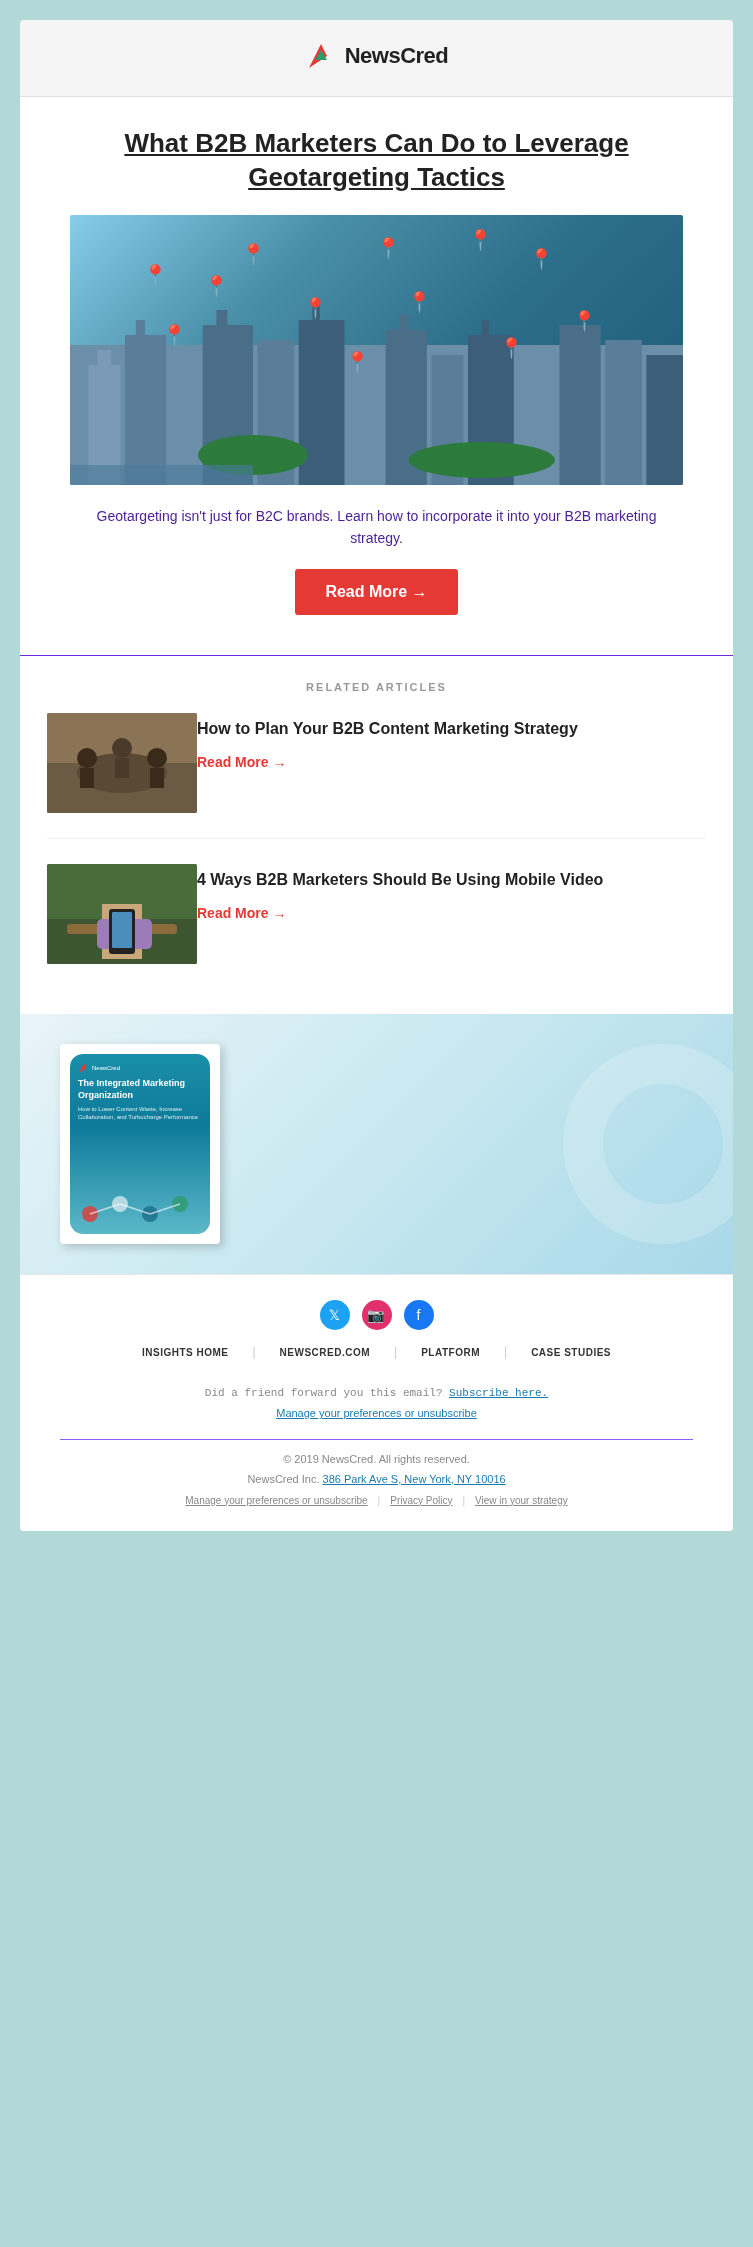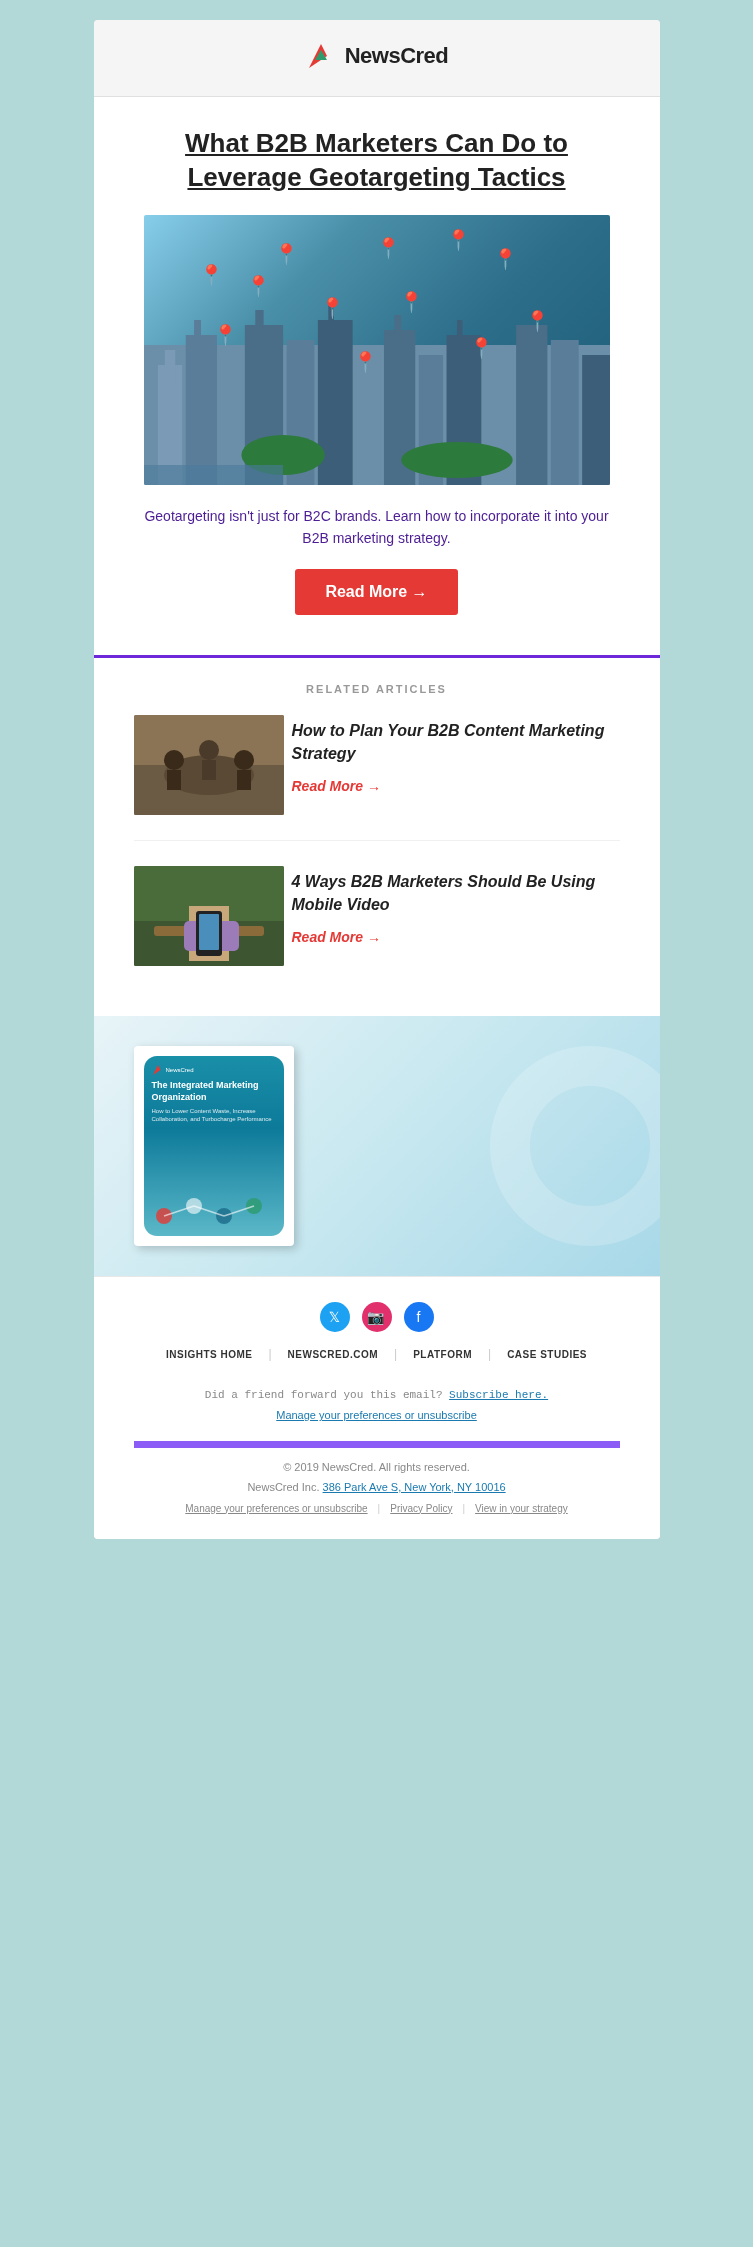--- a/index.html
+++ b/index.html
@@ -4,21 +4,21 @@
   <style>
     * { box-sizing: border-box; margin: 0; padding: 0; }
     body {
       background-color: #b2d8d8;
       font-family: Arial, Helvetica, sans-serif;
       display: flex;
       justify-content: center;
       padding: 20px;
     }
     .email-wrapper {
-      width: 566px;
+      width: 713px;
       background: #f0f0f0;
       border-radius: 4px;
       overflow: hidden;
     }
     
     .header {
       background: #f5f5f5;
       text-align: center;
       padding: 20px;
       border-bottom: 1px solid #e0e0e0;
@@ -82,39 +82,38 @@
       font-weight: bold;
       text-decoration: none;
       border-radius: 3px;
       border: none;
       cursor: pointer;
       margin-bottom: 10px;
     }
     
     .related-section {
       background: #ffffff;
-      padding: 25px 40px;
-      border-top: 3px solid #6d28d9;
+      padding: 25px 27px;
+      border-top: 1px solid #6d28d9;
     }
     .related-label {
       text-align: center;
       font-size: 11px;
       font-weight: bold;
       letter-spacing: 2px;
       color: #999;
       margin-bottom: 20px;
     }
     .article-item {
       display: flex;
-      gap: 8px;
+      gap: 0;
       align-items: flex-start;
       margin-bottom: 25px;
       padding-bottom: 25px;
       border-bottom: 1px solid #f0f0f0;
-      font-style: italic;
     }
     .article-item:last-child {
       border-bottom: none;
       margin-bottom: 0;
     }
     .article-thumb {
       width: 150px;
       min-width: 150px;
       height: 100px;
       border-radius: 2px;
@@ -244,21 +243,21 @@
       align-items: center;
       justify-content: center;
       color: white;
       font-size: 14px;
       cursor: pointer;
     }
     .footer-nav {
       display: flex;
       justify-content: center;
       align-items: center;
-      gap: 8px;
+      gap: 16px;
       margin-bottom: 15px;
       flex-wrap: wrap;
     }
     .footer-nav-item {
       font-size: 10px;
       font-weight: bold;
       color: #333;
       letter-spacing: 0.5px;
       cursor: pointer;
     }
@@ -273,21 +272,21 @@
       line-height: 1.8;
     }
     .footer-link {
       color: #1a7ab0;
       text-decoration: underline;
       cursor: pointer;
     }
     .footer-bottom {
       margin-top: 15px;
       padding-top: 10px;
-      border-top: 7px solid #8b5cf6;
+      border-top: 1px solid #8b5cf6;
     }
     .footer-bottom-links {
       display: flex;
       justify-content: center;
       gap: 10px;
       margin-top: 5px;
       flex-wrap: wrap;
     }
     .footer-bottom-link {
       font-size: 10px;

